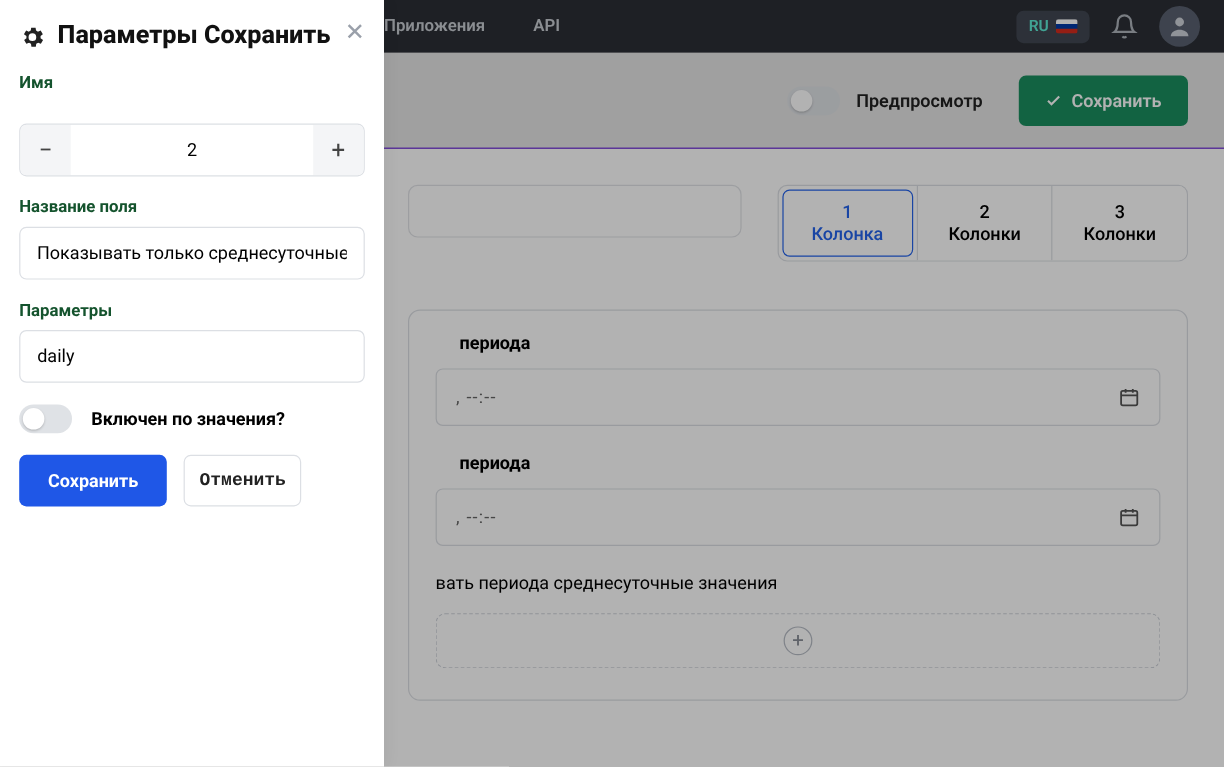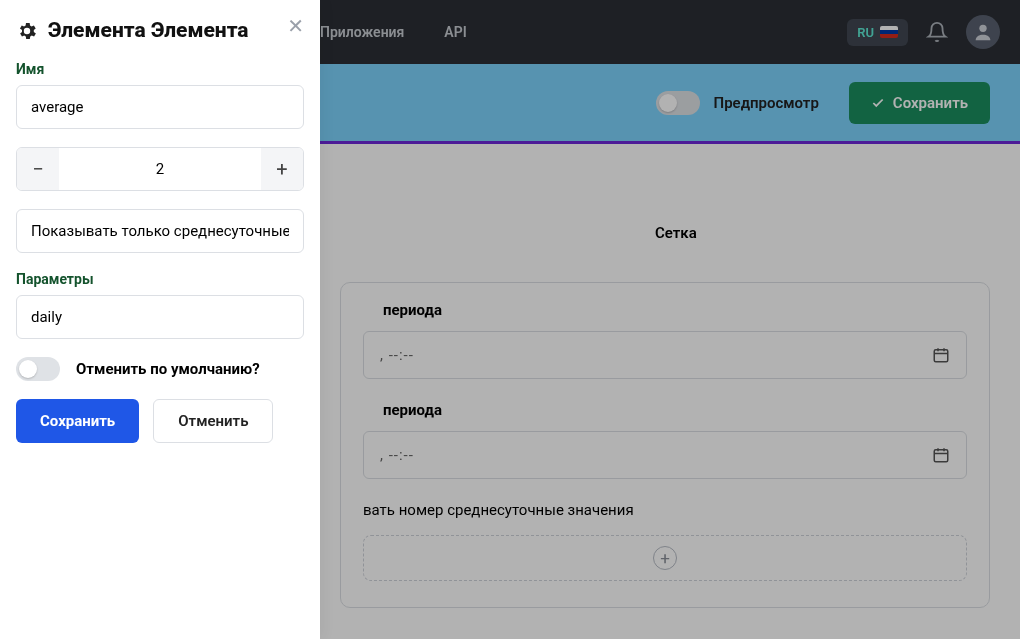--- a/index.html
+++ b/index.html
@@ -1,32 +1,32 @@
 <!DOCTYPE html>
 <html><head>
 <meta charset="utf-8">
 <style>
 * { box-sizing: border-box; margin: 0; padding: 0; font-family: -apple-system, BlinkMacSystemFont, "Segoe UI", Roboto, sans-serif; }
 body { width: 1020px; height: 639px; overflow: hidden; position: relative; background: #fff; }
 
 
-.topbar { height: 64px; background: #2b2f36; display: flex; align-items: center; padding: 5px 20px; position: relative; z-index: 1; }
+.topbar { height: 44px; background: #2b2f36; display: flex; align-items: center; padding: 5px 20px; position: relative; z-index: 1; }
 .topbar-nav { display: flex; gap: 40px; margin-left: 300px; }
 .topbar-nav-item { color: #c8ccd2; font-size: 14px; font-weight: 600; cursor: pointer; }
 .topbar-right { margin-left: auto; display: flex; align-items: center; gap: 18px; }
 .lang-chip { background: #414752; color: #5eead4; border-radius: 6px; padding: 6px 10px; display: flex; align-items: center; gap: 6px; font-size: 13px; font-weight: 600; cursor: pointer; }
 .flag-ru { width: 18px; height: 12px; border-radius: 2px; overflow: hidden; display: inline-flex; flex-direction: column; }
 .flag-ru span { flex: 1; display: block; }
 .flag-ru span:nth-child(1){background:#fff;} .flag-ru span:nth-child(2){background:#0039a6;} .flag-ru span:nth-child(3){background:#d52b1e;}
 .icon-btn { color: #aeb3bb; cursor: pointer; display: flex; }
 .avatar { width: 34px; height: 34px; border-radius: 50%; background: #5a6170; display: flex; align-items: center; justify-content: center; cursor: pointer; }
 .avatar svg { color: #cfd3da; }
 
 
-.subbar { height: 80px; background: #7dd3fc; display: flex; align-items: center; padding: 0 30px 0 340px; border-bottom: 3px solid #6d28d9; position: relative; z-index: 1; }
+.subbar { height: 80px; background: #e5e5e5; display: flex; align-items: center; padding: 0 30px 0 340px; border-bottom: 1px solid #6d28d9; position: relative; z-index: 1; }
 .subbar-spacer { flex: 1; }
 .preview-wrap { display: flex; align-items: center; gap: 14px; margin-right: 30px; }
 .toggle { width: 44px; height: 24px; border-radius: 12px; background: #dfe2e6; position: relative; cursor: pointer; }
 .toggle.off .knob { left: 3px; }
 .toggle .knob { position: absolute; top: 3px; width: 18px; height: 18px; border-radius: 50%; background: #fff; box-shadow: 0 1px 2px rgba(0,0,0,.2); }
 .preview-label { font-size: 15px; font-weight: 600; color: #222; }
 .save-btn-main { background: #1a8e5f; color: #fff; border: none; border-radius: 6px; padding: 12px 22px; font-size: 15px; font-weight: 600; display: flex; align-items: center; gap: 8px; cursor: pointer; }
 
 
 .editor { padding: 30px 30px 30px 340px; position: relative; z-index: 1; }
@@ -62,21 +62,21 @@
 .form-group label { display:block; font-size:14px; font-weight:700; margin-bottom:8px; color:#14532d; }
 .text-input { width:100%; border:1px solid #dcdfe4; border-radius:6px; padding:12px 14px; font-size:15px; background:#fff; }
 .num-wrap { display:flex; border:1px solid #dcdfe4; border-radius:6px; overflow:hidden; }
 .num-wrap button { width:42px; background:#f4f5f7; border:none; font-size:20px; cursor:pointer; color:#444; }
 .num-wrap input { flex:1; border:none; text-align:center; font-size:15px; padding:12px 0; }
 .toggle-row { display:flex; align-items:center; gap:16px; }
 .toggle-row .toggle { flex:0 0 44px; }
 .toggle-row .q { font-size:15px; font-weight:700; }
 .drawer-actions { display:flex; gap:14px; }
 .btn-primary { background:#1f57e7; color:#fff; border:none; border-radius:6px; padding:12px 24px; font-size:15px; font-weight:700; cursor:pointer; }
-.btn-secondary { background:#fff; border:1px solid #dcdfe4; color:#222; border-radius:6px; padding:12px 24px; font-size:15px; font-weight:600; cursor:pointer; }
+.btn-secondary { background:#fff; border:1px solid #dcdfe4; color:#222; border-radius:6px; padding:12px 12px; font-size:15px; font-weight:600; cursor:pointer;font-family:Liberation Mono, monospace; }
 </style>
 </head>
 <body>
 
 <div class="topbar">
   <div class="topbar-nav">
     <div class="topbar-nav-item">Приложения</div>
     <div class="topbar-nav-item">API</div>
   </div>
   <div class="topbar-right">
@@ -113,22 +113,27 @@
   </div>
   <button class="save-btn-main">
     <svg width="14" height="14" viewBox="0 0 24 24" fill="none" stroke="currentColor" stroke-width="3">
         <polyline points="20 6 9 17 4 12"></polyline>
       </svg>
     <span>Сохранить</span>
   </button>
 </div>
 
 <div class="editor">
-  <div class="grid-label-row">
-    <div class="grid-label">Сетка</div>
+  <div class="grid-select-row">
+    <div class="spacer-col"></div>
+    <div class="btn-group">
+      <button class="active">1 Колонка</button>
+      <button>2 Колонки</button>
+      <button>3 Колонки</button>
+    </div>
   </div>
 
   <div class="card">
     <div class="field-block">
       <div class="field-label">периода</div>
       <div class="dt-input">
         <span class="placeholder">, --:--</span>
         <svg width="18" height="18" viewBox="0 0 24 24" fill="none" stroke="currentColor" stroke-width="2">
             <rect x="3" y="5" width="18" height="16" rx="2"></rect>
             <line x1="3" y1="10" x2="21" y2="10"></line>
@@ -142,66 +147,66 @@
       <div class="dt-input">
         <span class="placeholder">, --:--</span>
         <svg width="18" height="18" viewBox="0 0 24 24" fill="none" stroke="currentColor" stroke-width="2">
             <rect x="3" y="5" width="18" height="16" rx="2"></rect>
             <line x1="3" y1="10" x2="21" y2="10"></line>
             <line x1="8" y1="3" x2="8" y2="7"></line>
             <line x1="16" y1="3" x2="16" y2="7"></line>
           </svg>
       </div>
     </div>
-    <div class="chk-label">вать номер среднесуточные значения</div>
+    <div class="chk-label">вать периода среднесуточные значения</div>
     <div class="dashed-drop">
       <span class="plus">+</span>
     </div>
   </div>
 </div>
 
 <div class="overlay"></div>
 
 <div class="drawer">
   <div class="drawer-header">
     <span class="gwrap">
       <svg class="gear-icon" width="22" height="22" viewBox="0 0 24 24" fill="currentColor">
           <path d="M19.4 13a7.8 7.8 0 000-2l2.1-1.6-2-3.4-2.5 1a7.6 7.6 0 00-1.7-1l-.4-2.7h-4l-.4 2.7a7.6 7.6 0 00-1.7 1l-2.5-1-2 3.4L6.6 11a7.8 7.8 0 000 2l-2.1 1.6 2 3.4 2.5-1c.5.4 1.1.7 1.7 1l.4 2.7h4l.4-2.7c.6-.3 1.2-.6 1.7-1l2.5 1 2-3.4L19.4 13zM12 15.5A3.5 3.5 0 1115.5 12 3.5 3.5 0 0112 15.5z"></path>
         </svg>
     </span>
-    <div class="drawer-title">Элемента Элемента</div>
+    <div class="drawer-title">Параметры Сохранить</div>
     <div class="drawer-close">✕</div>
   </div>
 
   <div class="form-group">
     <label>Имя</label>
-    <input class="text-input" value="average" style="">
   </div>
 
   <div class="form-group">
     <div class="num-wrap">
       <button>−</button>
       <input value="2" style="">
       <button>+</button>
     </div>
   </div>
 
   <div class="form-group">
+    <label>Название поля</label>
     <input class="text-input" value="Показывать только среднесуточные зна" style="">
   </div>
 
   <div class="form-group">
     <label>Параметры</label>
     <input class="text-input" value="daily" style="">
   </div>
 
   <div class="toggle-row">
     <div class="toggle off">
         <div class="knob"></div>
       </div>
-    <div class="q">Отменить по умолчанию?</div>
+    <div class="q">Включен по значения?</div>
   </div>
 
   <div class="drawer-actions">
     <button class="btn-primary">Сохранить</button>
     <button class="btn-secondary">Отменить</button>
   </div>
 </div>
 
 </body></html>

